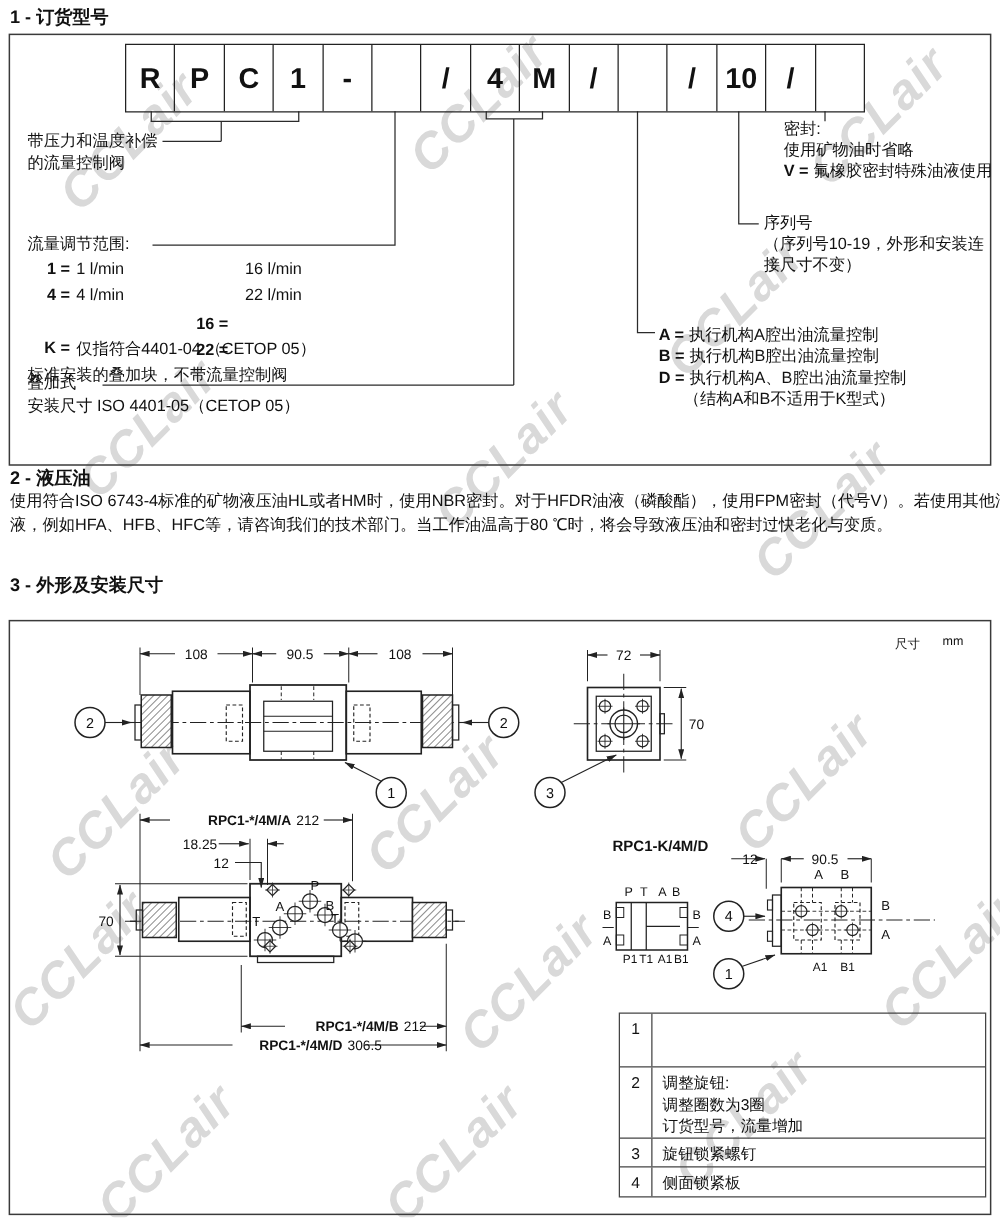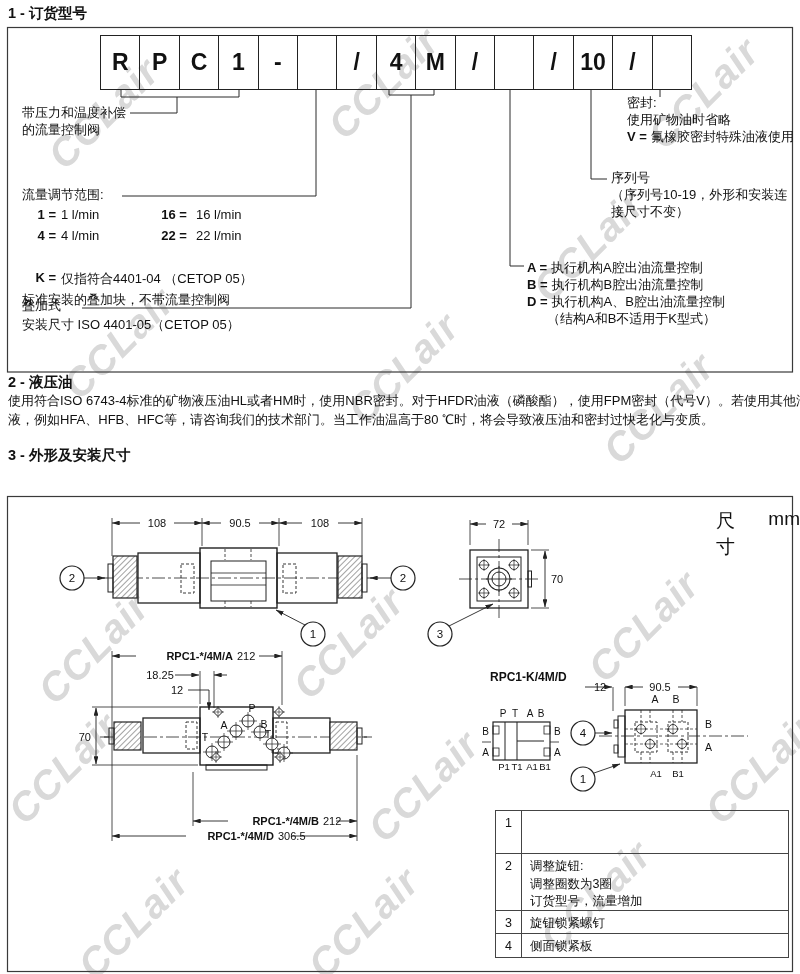--- a/index.html
+++ b/index.html
@@ -7,32 +7,32 @@
         font-family:"Liberation Sans",sans-serif;color:#111;}
   .wm{position:absolute;font-style:italic;font-weight:bold;font-size:40px;
       color:#d9d9d9;transform:rotate(-45deg);white-space:nowrap;z-index:1;letter-spacing:1px;}
   #lines{position:absolute;left:0;top:0;z-index:2;}
   .h{position:absolute;z-index:3;font-weight:bold;font-size:14.5px;white-space:nowrap;}
   .lbl{position:absolute;z-index:3;font-size:13px;line-height:17px;white-space:nowrap;}
   .par{position:absolute;z-index:3;font-size:13px;line-height:19px;white-space:nowrap;}
   .flowrow{position:absolute;z-index:3;font-size:13px;display:flex;white-space:nowrap;}
   .fk{display:inline-block;width:34px;text-align:right;font-weight:bold;}
   .fv{display:inline-block;margin-left:5px;width:86px;}
-  .fk2{display:inline-block;width:34px;text-align:center;font-weight:bold;margin-left:10px;}
+  .fk2{display:inline-block;width:34px;text-align:left;font-weight:bold;margin-left:10px;margin-top:44px;}
   .fv2{display:inline-block;margin-left:5px;}
   .ck{font-weight:bold;margin-right:4px;white-space:nowrap;}
   .crow{display:flex;white-space:nowrap;}
   
   #code{position:absolute;left:100px;top:35px;width:590px;height:53px;display:flex;
         border:1.5px solid #222;z-index:3;background:transparent;}
   .cell{flex:1;border-right:1.5px solid #222;display:flex;align-items:center;justify-content:center;
         font-weight:bold;font-size:23px;}
   .cell:last-child{border-right:none;}
   
-  #units{position:absolute;left:716px;top:508px;z-index:3;font-size:19px;display:flex;gap:18px;}
+  #units{position:absolute;left:716px;top:508px;z-index:3;font-size:10px;display:flex;gap:18px;}
   
   #tbl{position:absolute;left:495px;top:810px;width:294px;border:1.2px solid #444;z-index:3;
        background:transparent;box-sizing:border-box;}
   .trow{display:flex;box-sizing:border-box;}
   .trow + .trow{border-top:1.2px solid #444;}
   .tnum{width:26px;border-right:1.2px solid #444;text-align:center;font-size:12.5px;
         padding-top:5px;box-sizing:border-box;flex:none;}
   .tcontent{padding:4px 8px 0;font-size:12.5px;line-height:17.5px;}
   .r1{height:42px;} .r2{height:57px;} .r3{height:23px;} .r4{height:24px;}
   svg text{font-family:"Liberation Sans",sans-serif;fill:#111;}
@@ -366,21 +366,21 @@
     <div class="crow">
         <span class="ck">V =</span>
         <span>氟橡胶密封特殊油液使用</span>
       </div>
   </div>
 
   <div class="h" style="left:8px;top:373px">2 - 液压油</div>
   <div class="par" style="left:8px;top:391px">使用符合ISO 6743-4标准的矿物液压油HL或者HM时，使用NBR密封。对于HFDR油液（磷酸酯），使用FPM密封（代号V）。若使用其他油</div>
   <div class="par" style="left:8px;top:410px">液，例如HFA、HFB、HFC等，请咨询我们的技术部门。当工作油温高于80 ℃时，将会导致液压油和密封过快老化与变质。</div>
 
-  <div class="h" style="left:8px;top:446px">3 - 外形及安装尺寸</div>
+  <div class="h" style="left:8px;top:459px">3 - 外形及安装尺寸</div>
   <div id="units">
     <span>尺寸</span>
     <span>mm</span>
   </div>
 
   <div id="tbl">
     <div class="trow r1">
       <div class="tnum">1</div>
     </div>
     <div class="trow r2">

